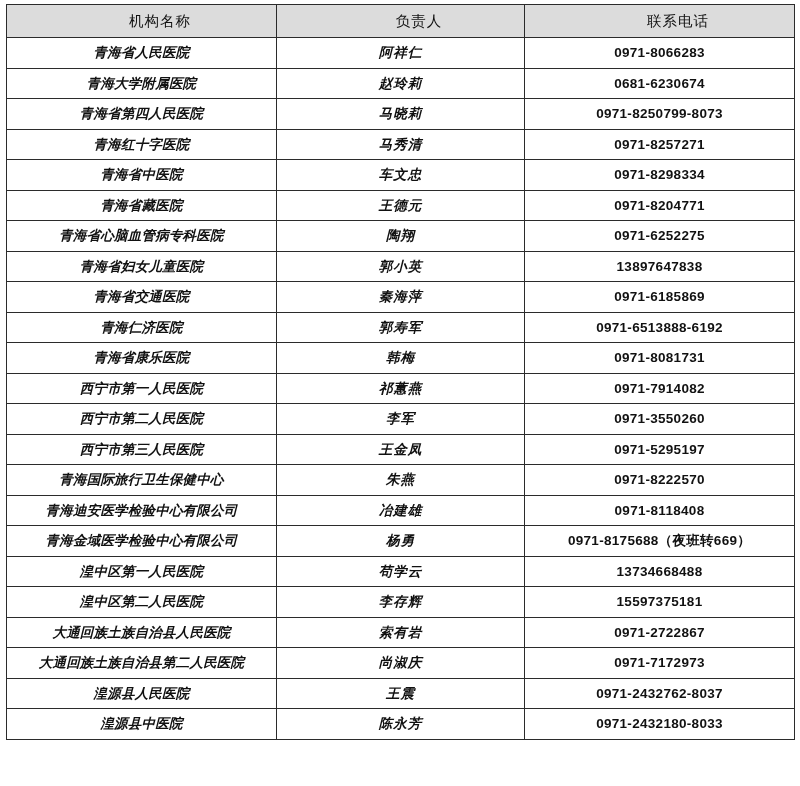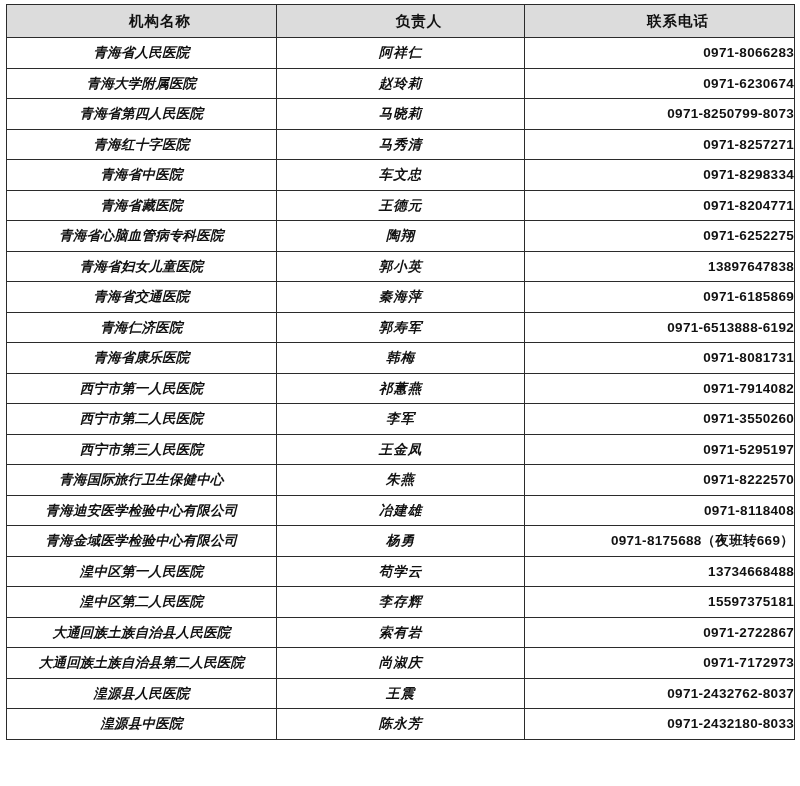--- a/index.html
+++ b/index.html
@@ -37,21 +37,21 @@
     text-align: center;
     vertical-align: middle;
     padding: 0;
     height: 29.5px;
     line-height: 29.5px;
     white-space: nowrap;
     overflow: hidden;
   }
   table.contact-table thead th {
     background: #dcdcdc;
-    font-weight: bold;
+    font-weight: normal;
     font-size: 14.5px;
     letter-spacing: 1px;
     height: 32px;
     line-height: 32px;
     padding-left: 37px;
   }
   table.contact-table tbody td {
     background: #ffffff;
     font-weight: bold;
     font-size: 13.5px;
@@ -62,21 +62,20 @@
     font-style: italic;
   }
   table.contact-table tbody td.cell-owner {
     font-size: 13.5px;
     letter-spacing: 1px;
     font-style: italic;
   }
   table.contact-table tbody td.cell-phone {
     font-size: 13.5px;
     letter-spacing: 0.3px;
-    text-align: right;
   }
 </style>
 </head>
 <body>
 
 <div class="sheet">
   <table class="contact-table">
     <colgroup>
       <col class="c-name">
       <col class="c-owner">
@@ -91,21 +90,21 @@
     </thead>
     <tbody id="table-body">
         <tr>
           <td class="cell-org">青海省人民医院</td>
           <td class="cell-owner">阿祥仁</td>
           <td class="cell-phone">0971-8066283</td>
         </tr>
         <tr>
           <td class="cell-org">青海大学附属医院</td>
           <td class="cell-owner">赵玲莉</td>
-          <td class="cell-phone">0971-6230674</td>
+          <td class="cell-phone">0681-6230674</td>
         </tr>
         <tr>
           <td class="cell-org">青海省第四人民医院</td>
           <td class="cell-owner">马晓莉</td>
           <td class="cell-phone">0971-8250799-8073</td>
         </tr>
         <tr>
           <td class="cell-org">青海红十字医院</td>
           <td class="cell-owner">马秀清</td>
           <td class="cell-phone">0971-8257271</td>

